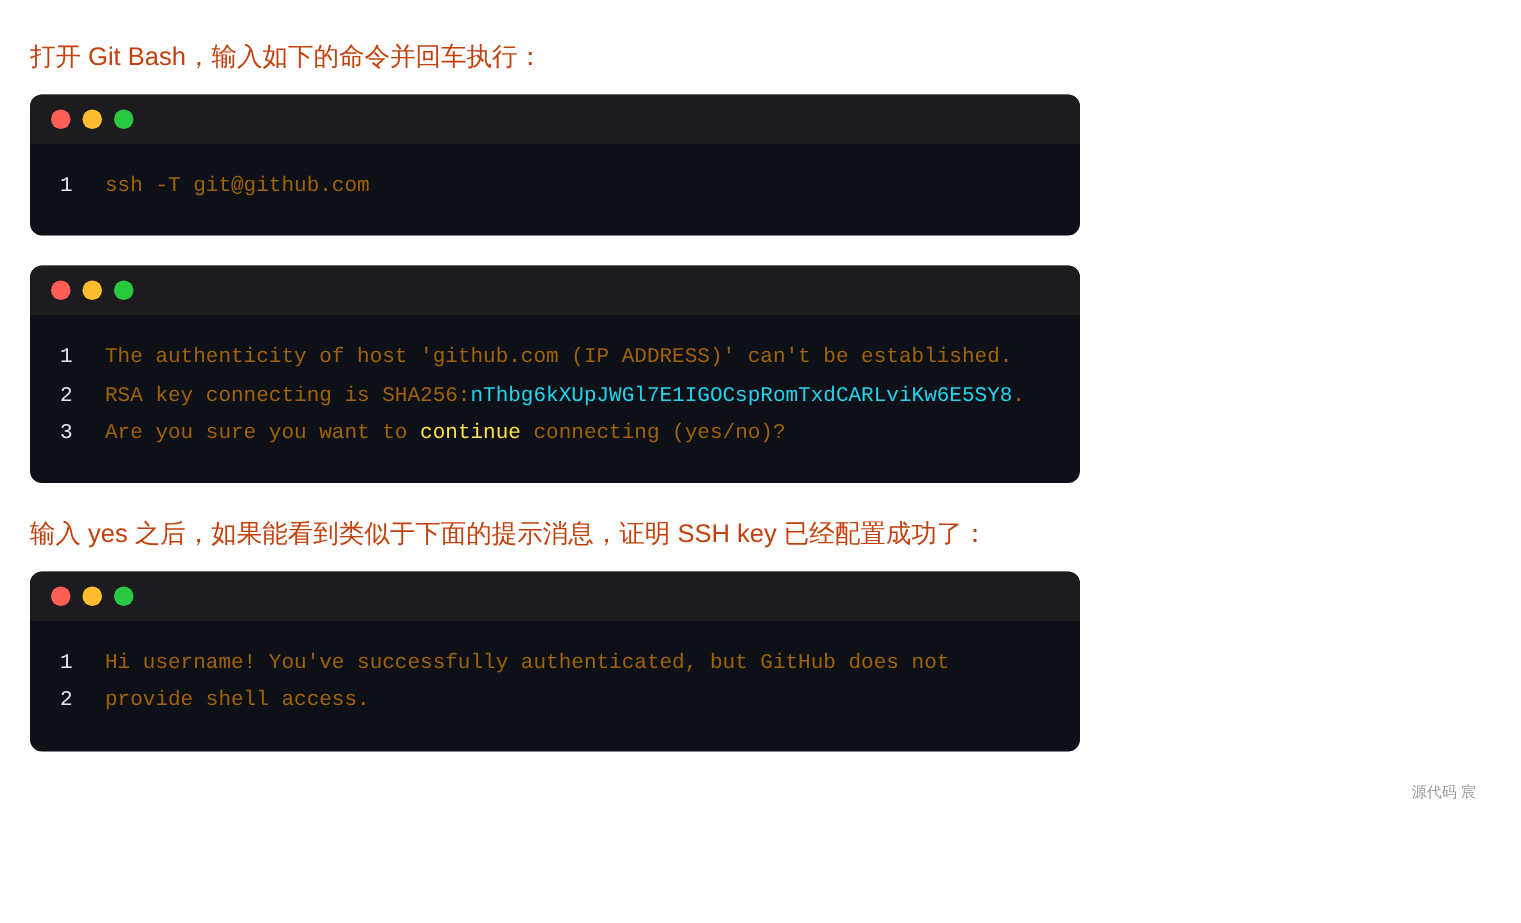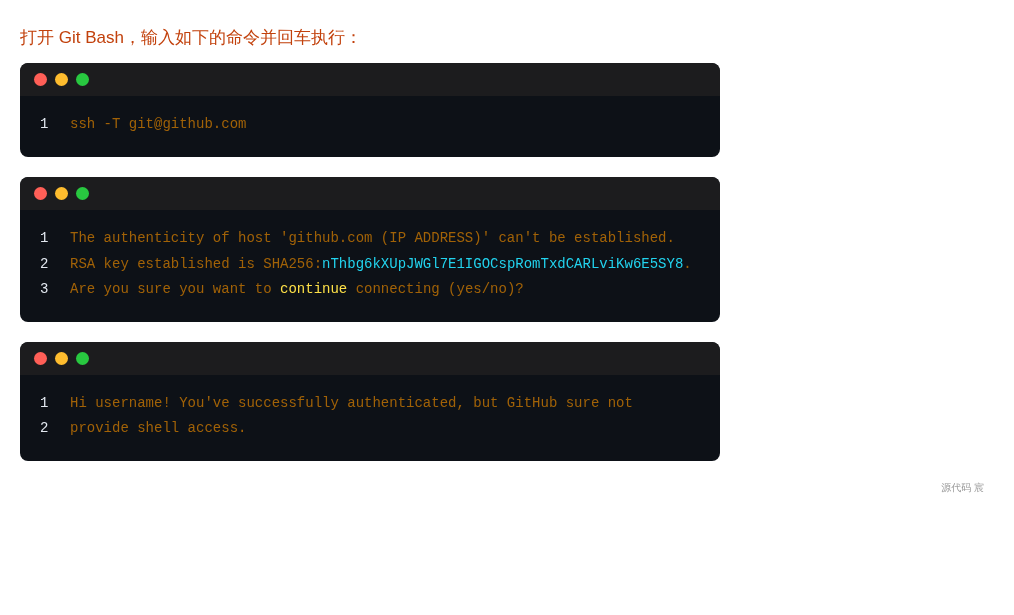--- a/index.html
+++ b/index.html
@@ -118,43 +118,44 @@
       <span class="dot dot-green"></span>
     </div>
     <div class="terminal-body">
       <div class="line">
         <span class="line-num c-white">1</span>
         <span class="code-content c-orange">The authenticity of host 'github.com (IP ADDRESS)' can't be established.</span>
       </div>
       <div class="line">
         <span class="line-num c-white">2</span>
         <span class="code-content">
-          <span class="c-orange">RSA key established is SHA256:</span><span class="c-cyan">nThbg6kXUpJWGl7E1IGOCspRomTxdCARLviKw6E5SY8</span><span class="c-orange">.</span>
+          <span class="c-orange">RSA key connecting is SHA256:</span><span class="c-cyan">nThbg6kXUpJWGl7E1IGOCspRomTxdCARLviKw6E5SY8</span><span class="c-orange">.</span>
         </span>
       </div>
       <div class="line">
         <span class="line-num c-white">3</span>
         <span class="code-content">
           <span class="c-orange">Are you sure you want to </span><span class="c-blue">continue</span><span class="c-orange"> connecting (yes/no)?</span>
         </span>
       </div>
     </div>
   </div>
 
+  <p class="instruction-text">输入 yes 之后，如果能看到类似于下面的提示消息，证明 SSH key 已经配置成功了：</p>
 
   <div class="terminal-block">
     <div class="terminal-titlebar">
       <span class="dot dot-red"></span>
       <span class="dot dot-yellow"></span>
       <span class="dot dot-green"></span>
     </div>
     <div class="terminal-body">
       <div class="line">
         <span class="line-num c-white">1</span>
-        <span class="code-content c-orange">Hi username! You've successfully authenticated, but GitHub sure not</span>
+        <span class="code-content c-orange">Hi username! You've successfully authenticated, but GitHub does not</span>
       </div>
       <div class="line">
         <span class="line-num c-white">2</span>
         <span class="code-content c-orange">provide shell access.</span>
       </div>
     </div>
   </div>
 
   <div class="footer-text">源代码  宸</div>
 

